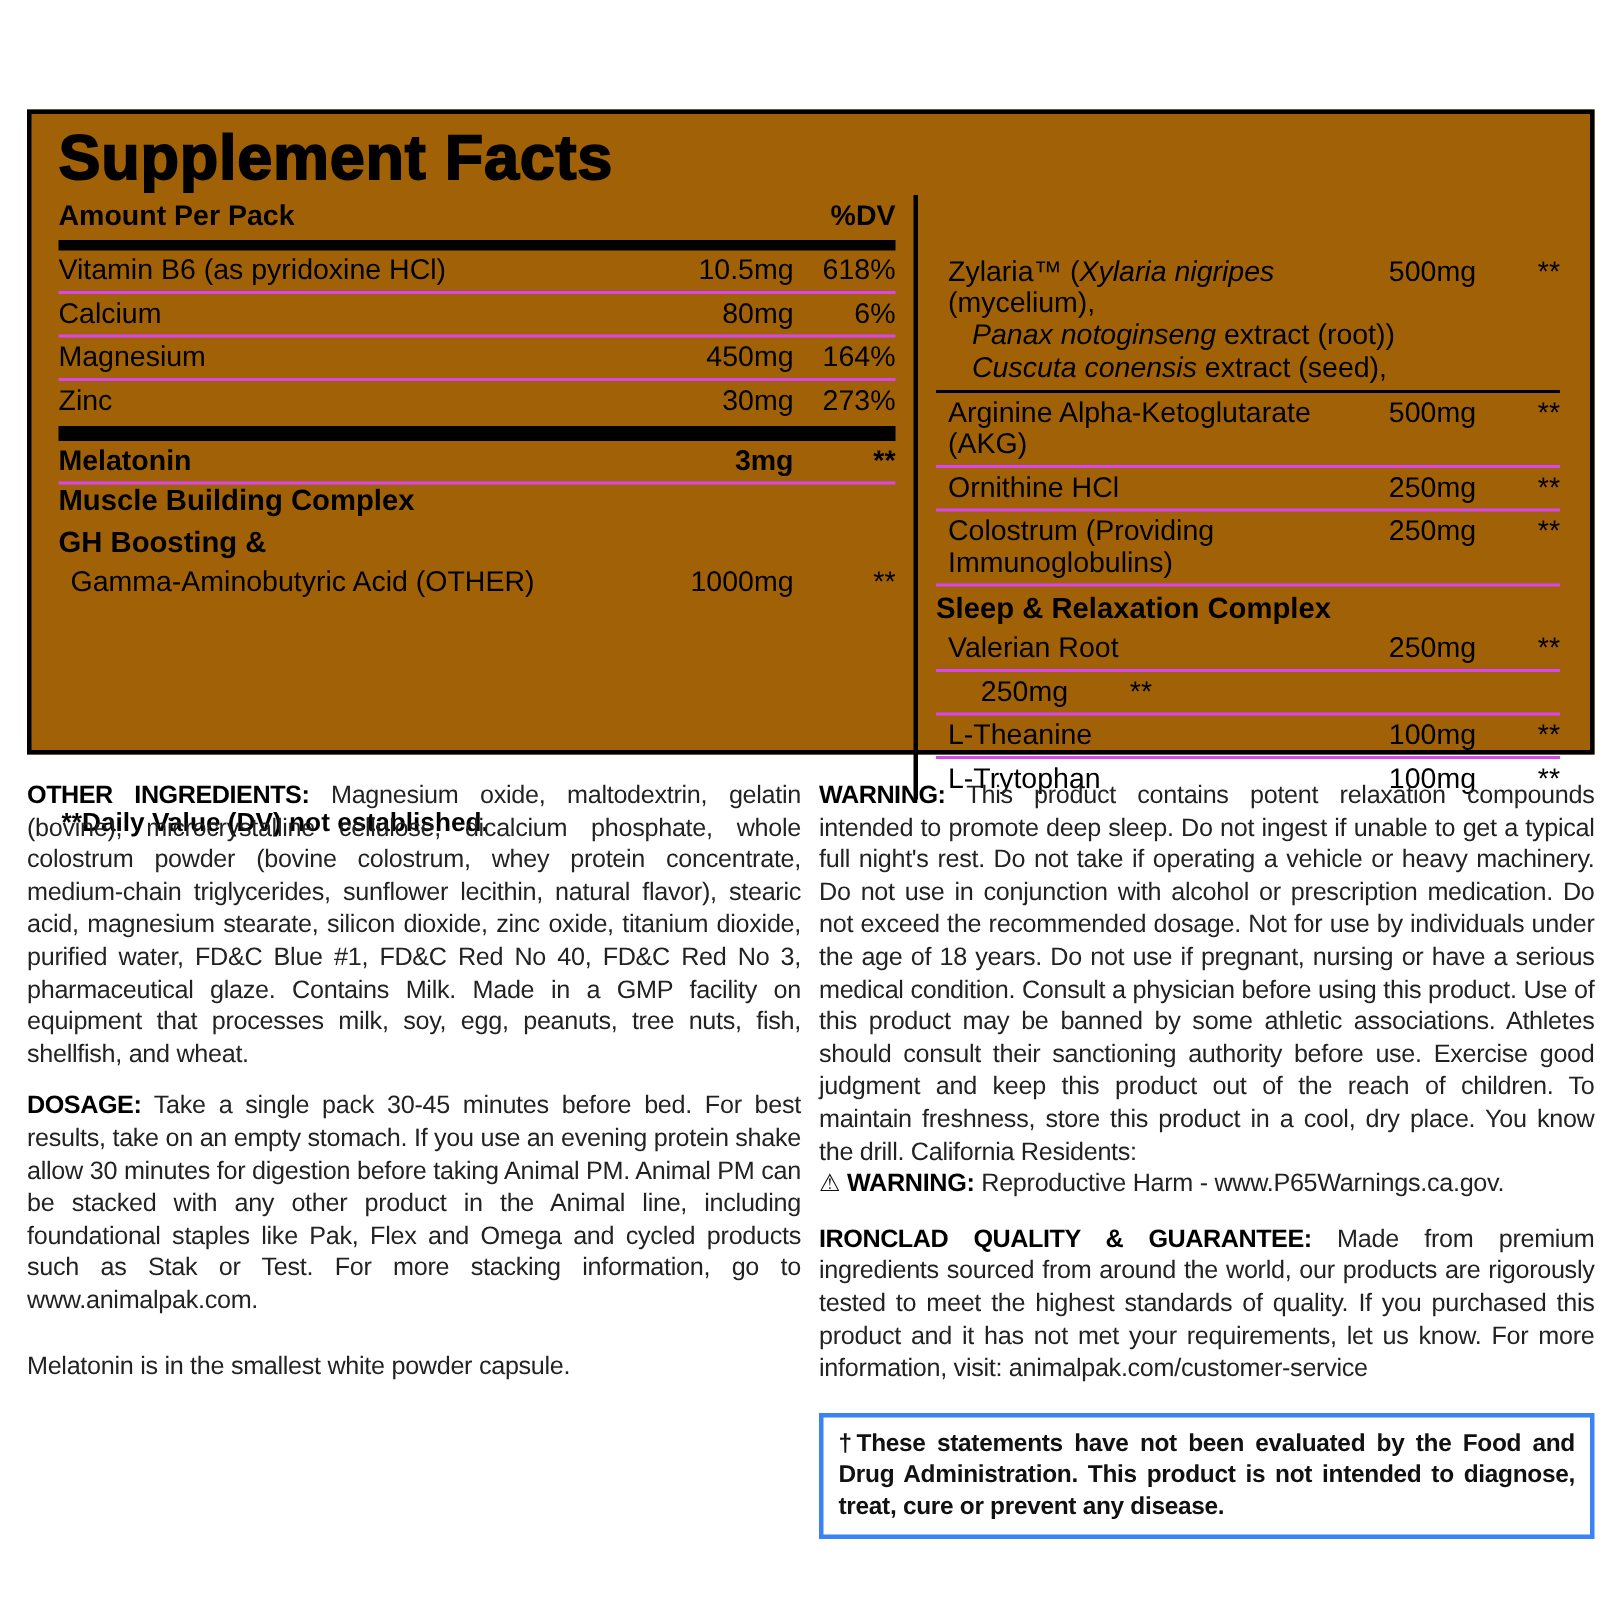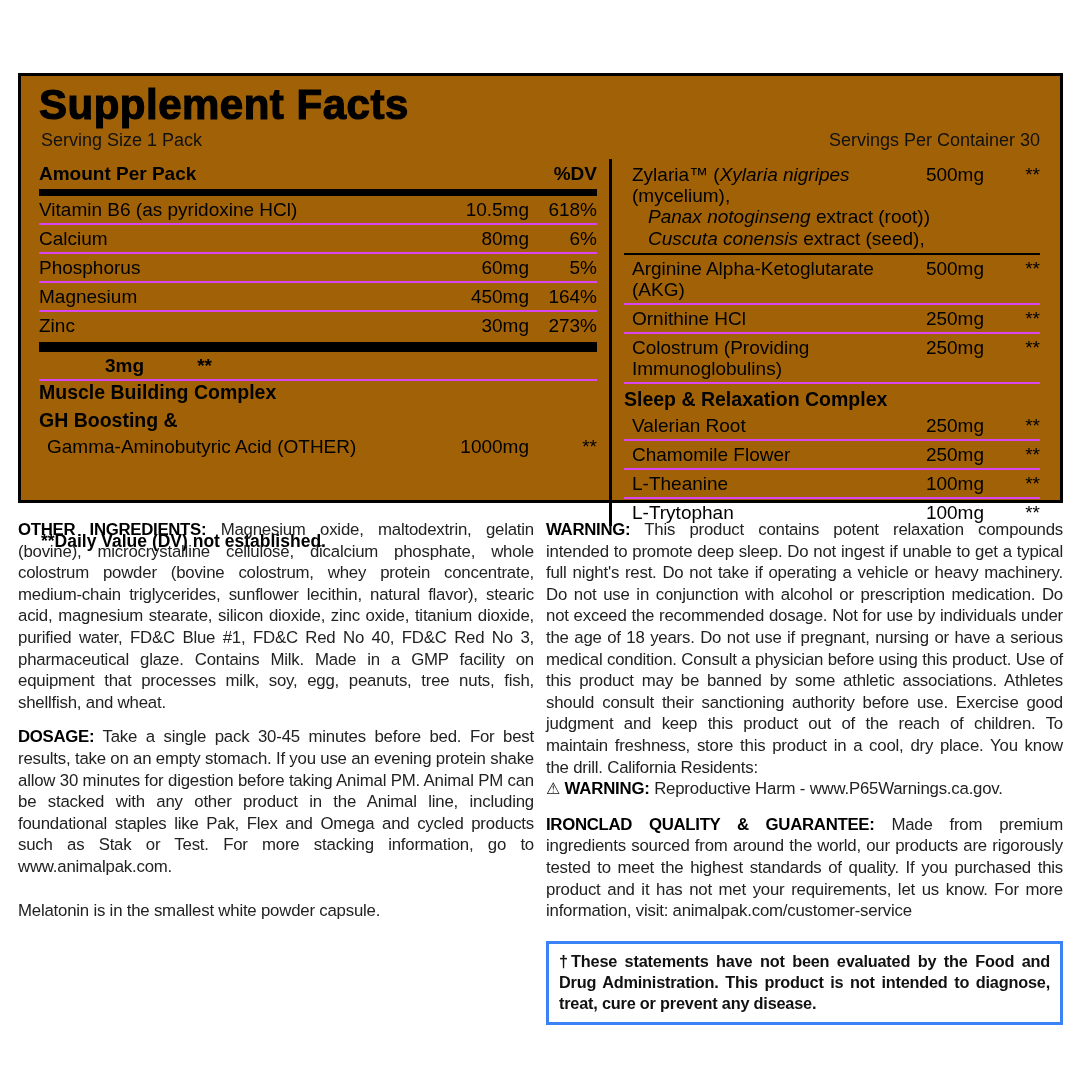--- a/index.html
+++ b/index.html
@@ -38,21 +38,21 @@
   .frow .name{flex:1;}
   .col-left .amt{width:105px;text-align:right;}
   .col-left .dvc{width:68px;text-align:right;}
   .col-right .amt{width:88px;text-align:right;}
   .col-right .dvc{width:56px;text-align:right;}
   .ind{padding-left:8px;}
   .ind2{padding-left:24px;}
   .b{font-weight:bold;}
   .i{font-style:italic;}
   .sec-title{font-weight:bold;font-size:19.5px;line-height:23px;padding:4px 0 1px;}
-  .zyl-block{border-bottom:2px solid #000;padding-bottom:3px;}
+  .zyl-block{border-bottom:2px solid #000;padding-bottom:3px;margin-top:36px;}
   .zyl-cont{font-size:19px;line-height:22px;}
   .footnote{margin:5px 20px 6px 20px;font-weight:bold;font-size:17.5px;color:#000;}
   
   .body-cols{position:absolute;left:18px;top:519px;width:1045px;display:flex;gap:12px;}
   .body-left{width:516px;}
   .body-right{flex:1;}
   .para{font-size:16.8px;line-height:21.6px;letter-spacing:-0.2px;
     text-align:justify;color:#222;margin:0 0 13px 0;}
   .para .lbl{font-weight:bold;color:#000;letter-spacing:-0.3px;}
   .note{margin-top:22px;text-align:left;}
@@ -65,24 +65,20 @@
     letter-spacing:-0.2px;text-align:justify;color:#111;margin:0;}
 </style>
 </head>
 <body>
 
 <div class="page">
 
   <div class="facts-box">
     <div class="facts-title">Supplement Facts</div>
 
-    <div class="serving-row">
-      <span>Serving Size 1 Pack</span>
-      <span>Servings Per Container 30</span>
-    </div>
 
     <div class="bar-thick"></div>
 
     <div class="columns">
 
       <div class="col-left">
         <div class="fhead">
           <span class="name">Amount Per Pack</span>
           <span class="dvc">%DV</span>
         </div>
@@ -92,38 +88,34 @@
           <span class="name">Vitamin B6 (as pyridoxine HCl)</span>
           <span class="amt">10.5mg</span>
           <span class="dvc">618%</span>
         </div>
         <div class="frow">
           <span class="name">Calcium</span>
           <span class="amt">80mg</span>
           <span class="dvc">6%</span>
         </div>
         <div class="frow">
-          <span class="name">Phosphorus</span>
-          <span class="amt">60mg</span>
-          <span class="dvc">5%</span>
-        </div>
-        <div class="frow">
           <span class="name">Magnesium</span>
           <span class="amt">450mg</span>
           <span class="dvc">164%</span>
         </div>
         <div class="frow nb">
           <span class="name">Zinc</span>
           <span class="amt">30mg</span>
           <span class="dvc">273%</span>
         </div>
 
         <div class="bar-med2"></div>
 
         <div class="frow b">
+          <span class="name">Melatonin</span>
           <span class="amt">3mg</span>
           <span class="dvc">**</span>
         </div>
 
         <div class="sec-title" style="padding-top:0;">Muscle Building Complex</div>
         <div class="sec-title">GH Boosting &amp;</div>
 
         <div class="frow nb">
           <span class="name ind">Gamma-Aminobutyric Acid (OTHER)</span>
           <span class="amt">1000mg</span>
@@ -161,21 +153,20 @@
         </div>
 
         <div class="sec-title">Sleep &amp; Relaxation Complex</div>
 
         <div class="frow">
           <span class="name ind">Valerian Root</span>
           <span class="amt">250mg</span>
           <span class="dvc">**</span>
         </div>
         <div class="frow">
-          <span class="name ind">Chamomile Flower</span>
           <span class="amt">250mg</span>
           <span class="dvc">**</span>
         </div>
         <div class="frow">
           <span class="name ind">L-Theanine</span>
           <span class="amt">100mg</span>
           <span class="dvc">**</span>
         </div>
         <div class="frow nb">
           <span class="name ind">L-Trytophan</span>

